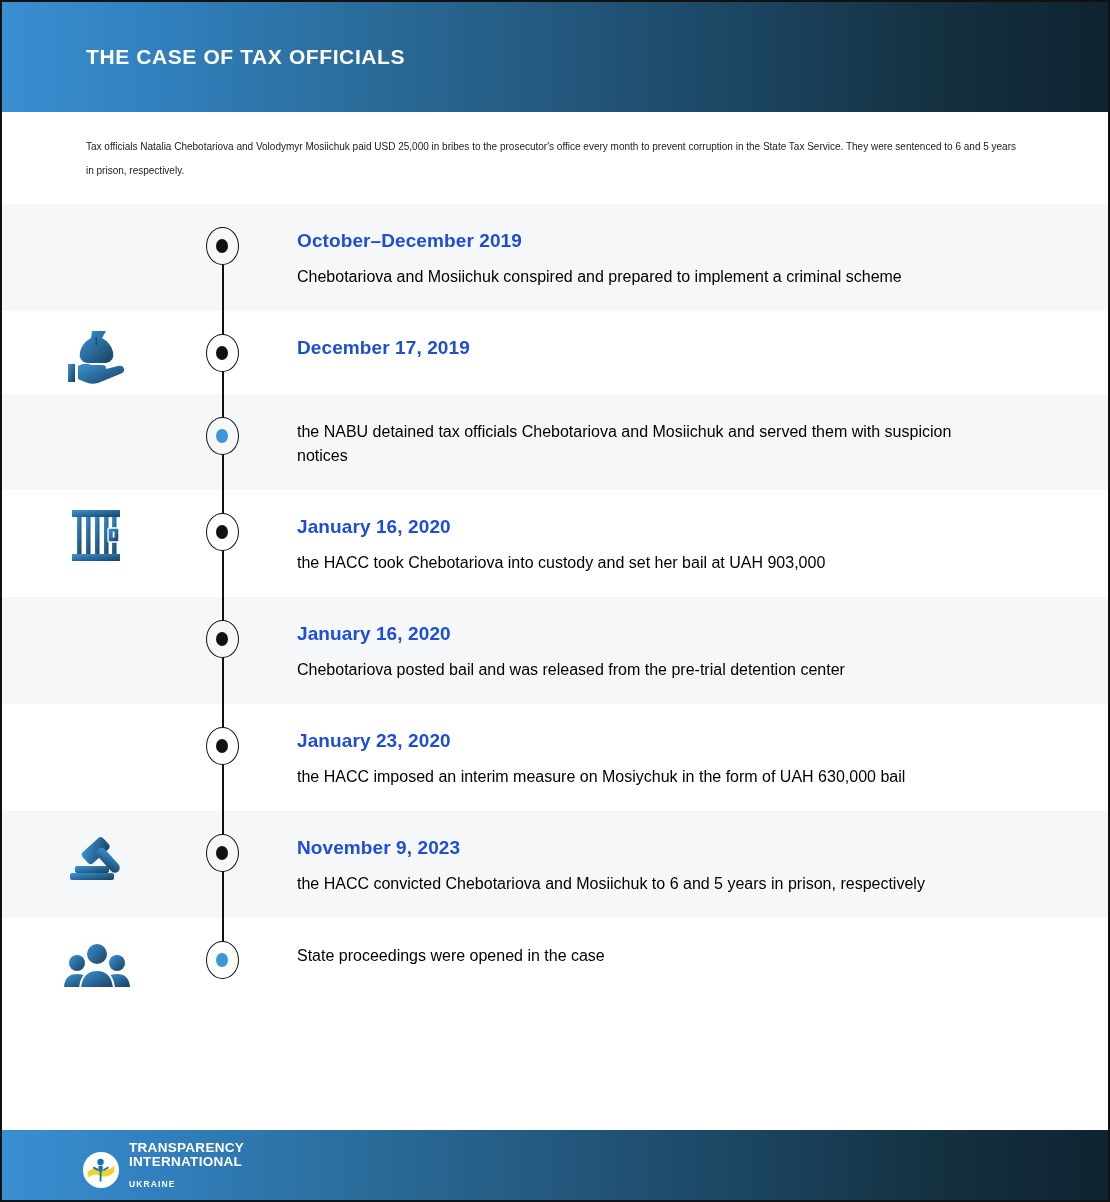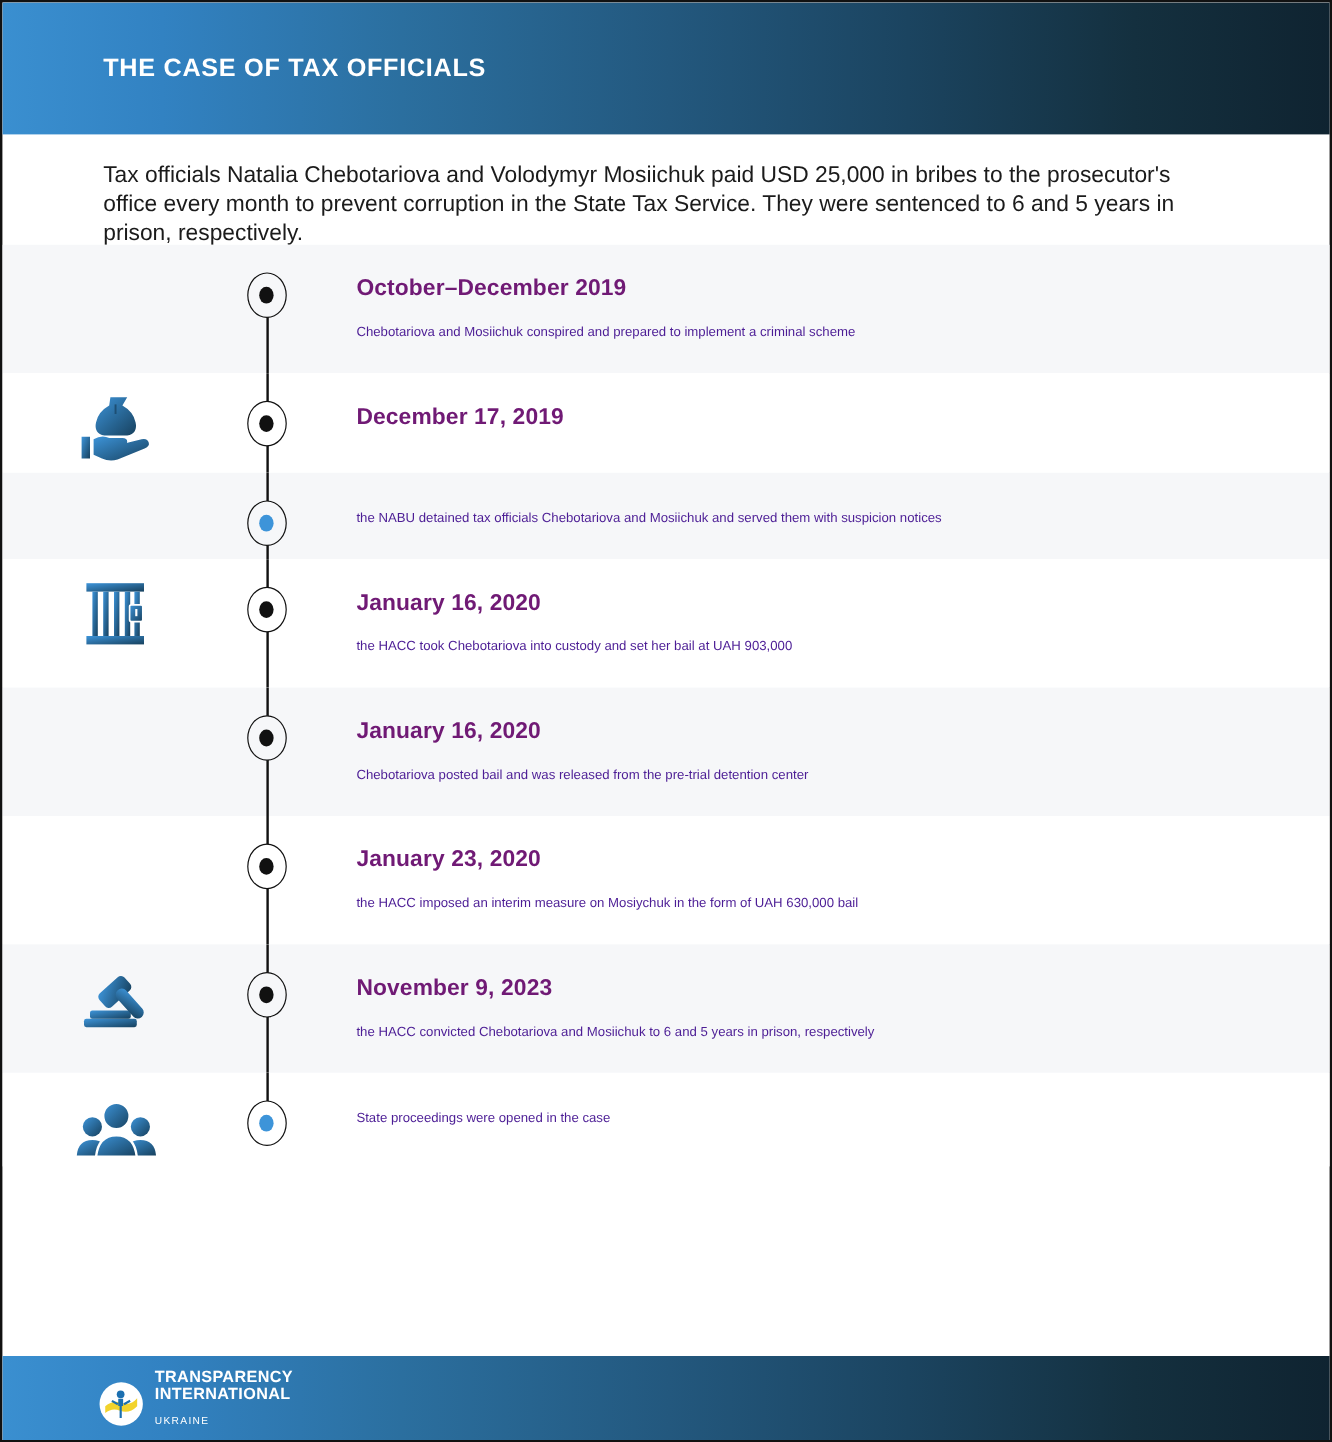--- a/index.html
+++ b/index.html
@@ -36,21 +36,21 @@
   }
 
   
   .intro {
     position: absolute;
     left: 84px; top: 133px;
     width: 930px;
   }
   .intro p {
     color: #1b1b1b;
-    font-size: 19px;
+    font-size: 10px;
     line-height: 24px;
   }
 
   
   .timeline {
     position: absolute;
     left: 0; top: 202px;
     width: 1110px;
   }
   .row {
@@ -108,28 +108,28 @@
   }
   .marker.accent .dot { background: #3d94d9; }
 
   .content-cell {
     flex: 1 1 auto;
     padding: 26px 40px 22px 45px;
   }
   .row-date {
     font-size: 19px;
     font-weight: bold;
-    color: #701a75;
+    color: #1d4ed8;
     letter-spacing: 0.1px;
     margin-bottom: 13px;
   }
   .row-desc {
-    font-size: 11px;
+    font-size: 16px;
     line-height: 24px;
-    color: #4c1d95;
+    color: #000000;
     max-width: 700px;
   }
 
   
   .art { width: 70px; height: 64px; display: block; }
 
   
   .footer {
     position: absolute;
     left: 0; bottom: 0;
@@ -143,21 +143,21 @@
     display: flex;
     align-items: flex-end;
     gap: 9px;
   }
   .logo-mark { width: 38px; height: 38px; }
   .logo-text { color: #ffffff; line-height: 1.02; }
   .logo-line1, .logo-line2 {
     font-size: 13.5px; font-weight: bold; letter-spacing: 0.3px;
   }
   .logo-line3 {
-    font-size: 8.5px; font-weight: normal; letter-spacing: 1.1px; margin-top: 12px;
+    font-size: 8.5px; font-weight: bold; letter-spacing: 1.1px; margin-top: 12px;
   }
 </style>
 </head>
 <body>
 
 <div class="page">
 
   <div class="header">
     <div class="header-title">THE CASE OF TAX OFFICIALS</div>
   </div>

